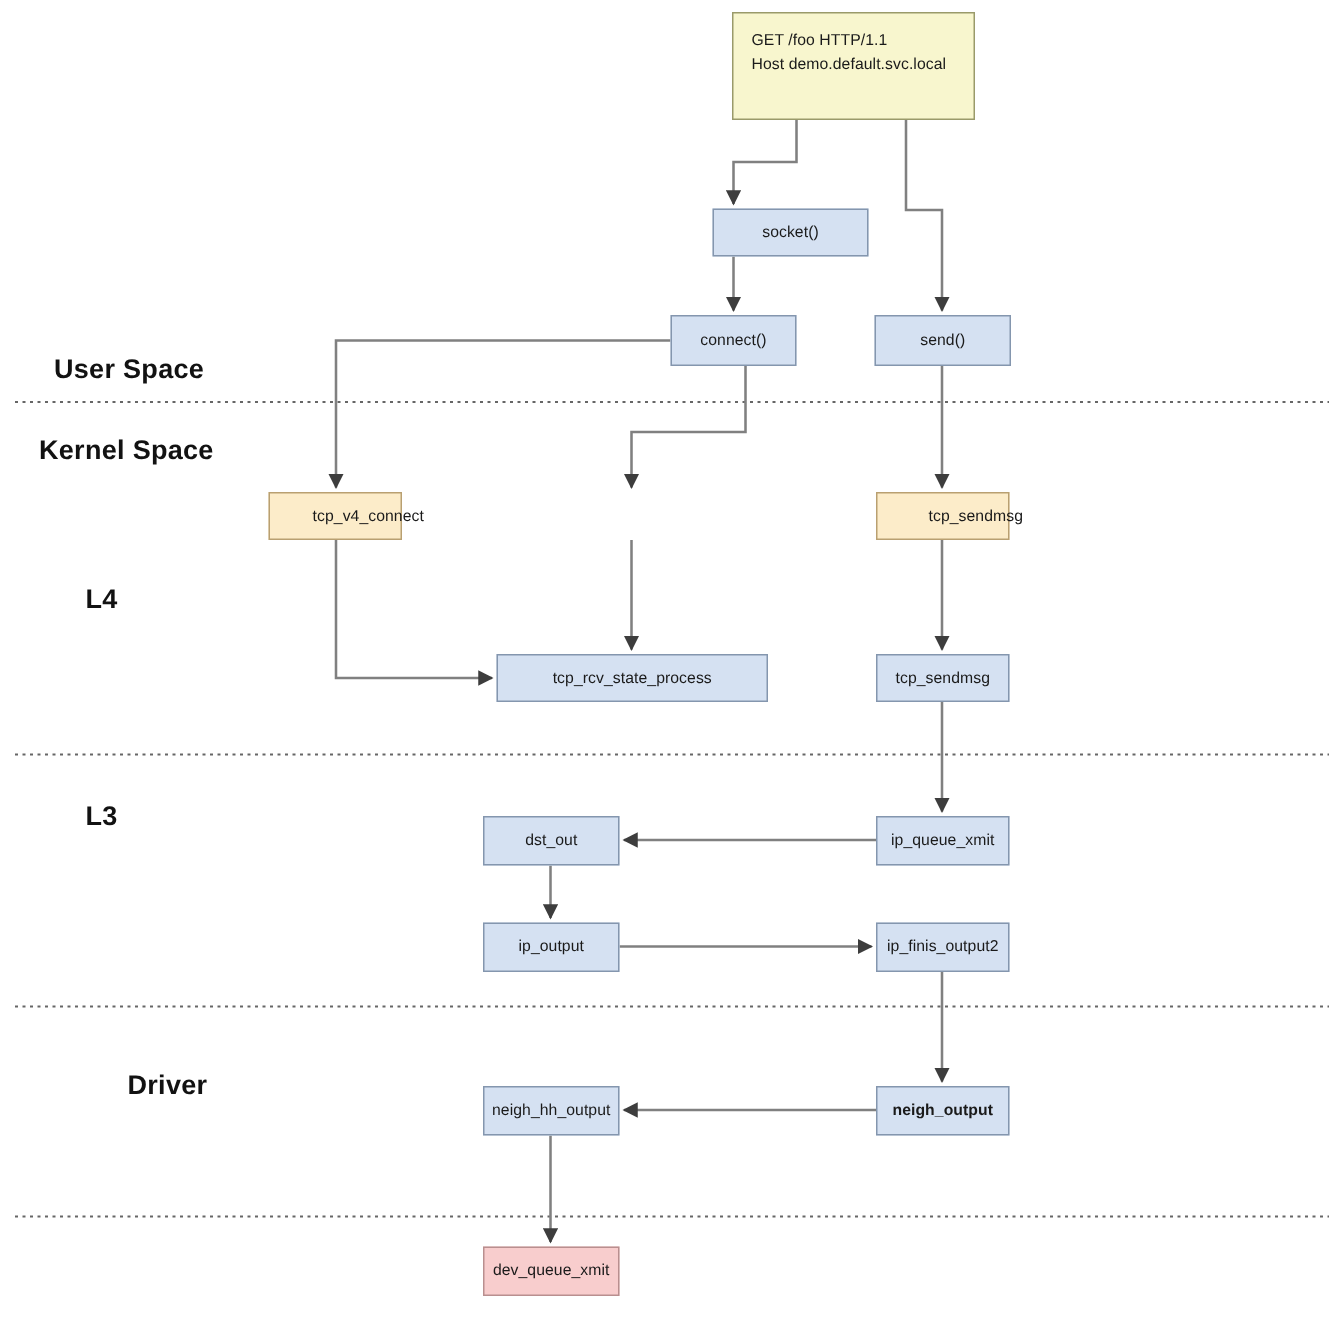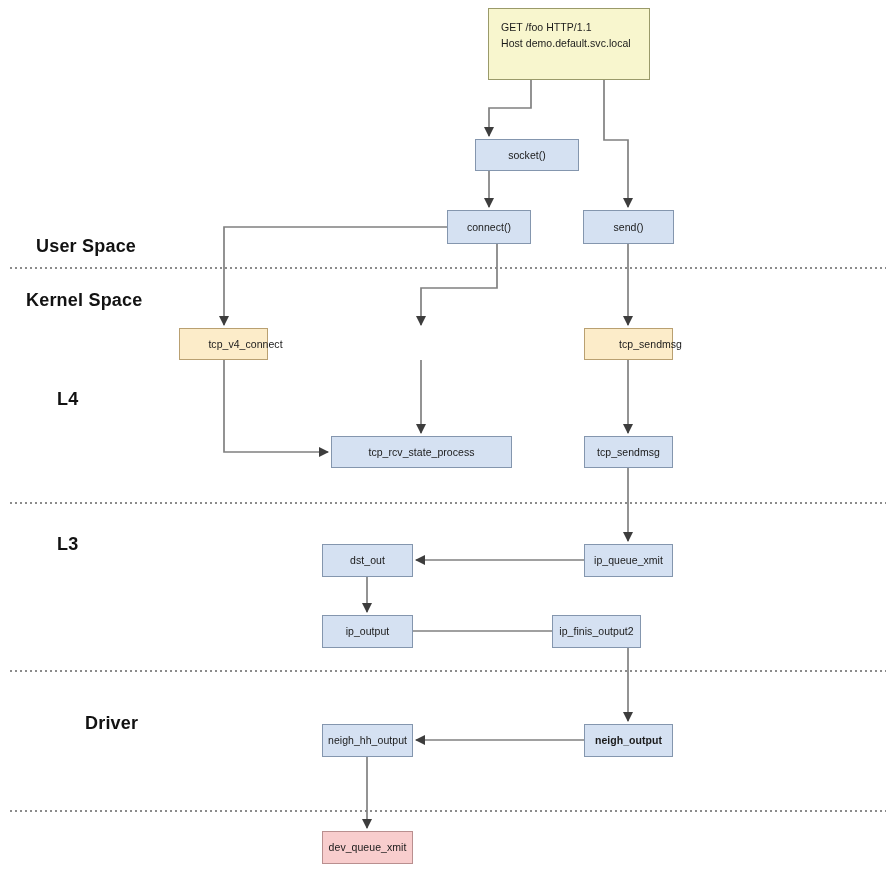--- a/index.html
+++ b/index.html
@@ -110,18 +110,18 @@
   <div class="node blue" style="left:447px; top:139px; width:104px;  height:32px;margin-left:28px;">socket()</div>
   <div class="node blue" style="left:447px; top:210px; width:84px;  height:34px;">connect()</div>
   <div class="node blue" style="left:583px; top:210px; width:91px;  height:34px;">send()</div>
   <div class="node tan" style="left:179px; top:328px; width:89px;  height:32px;">tcp_v4_connect</div>
   <div class="node tan" style="left:584px; top:328px; width:89px;  height:32px;">tcp_sendmsg</div>
   <div class="node blue" style="left:331px; top:436px; width:181px; height:32px;">tcp_rcv_state_process</div>
   <div class="node blue" style="left:584px; top:436px; width:89px;  height:32px;">tcp_sendmsg</div>
   <div class="node blue" style="left:322px; top:544px; width:91px;  height:33px;">dst_out</div>
   <div class="node blue" style="left:584px; top:544px; width:89px;  height:33px;">ip_queue_xmit</div>
   <div class="node blue" style="left:322px; top:615px; width:91px;  height:33px;">ip_output</div>
-  <div class="node blue" style="left:552px; top:615px; width:89px;  height:33px;">ip_finis_output2</div>
+  <div class="node blue" style="left:584px; top:615px; width:89px;  height:33px;">ip_finis_output2</div>
   <div class="node blue" style="left:322px; top:724px; width:91px;  height:33px;">neigh_hh_output</div>
   <div class="node blue" style="left:584px; top:724px; width:89px;  height:33px;font-weight:bold;">neigh_output</div>
   <div class="node pink" style="left:322px; top:831px; width:91px;  height:33px;">dev_queue_xmit</div>
 
 </div>
 
 </body></html>

